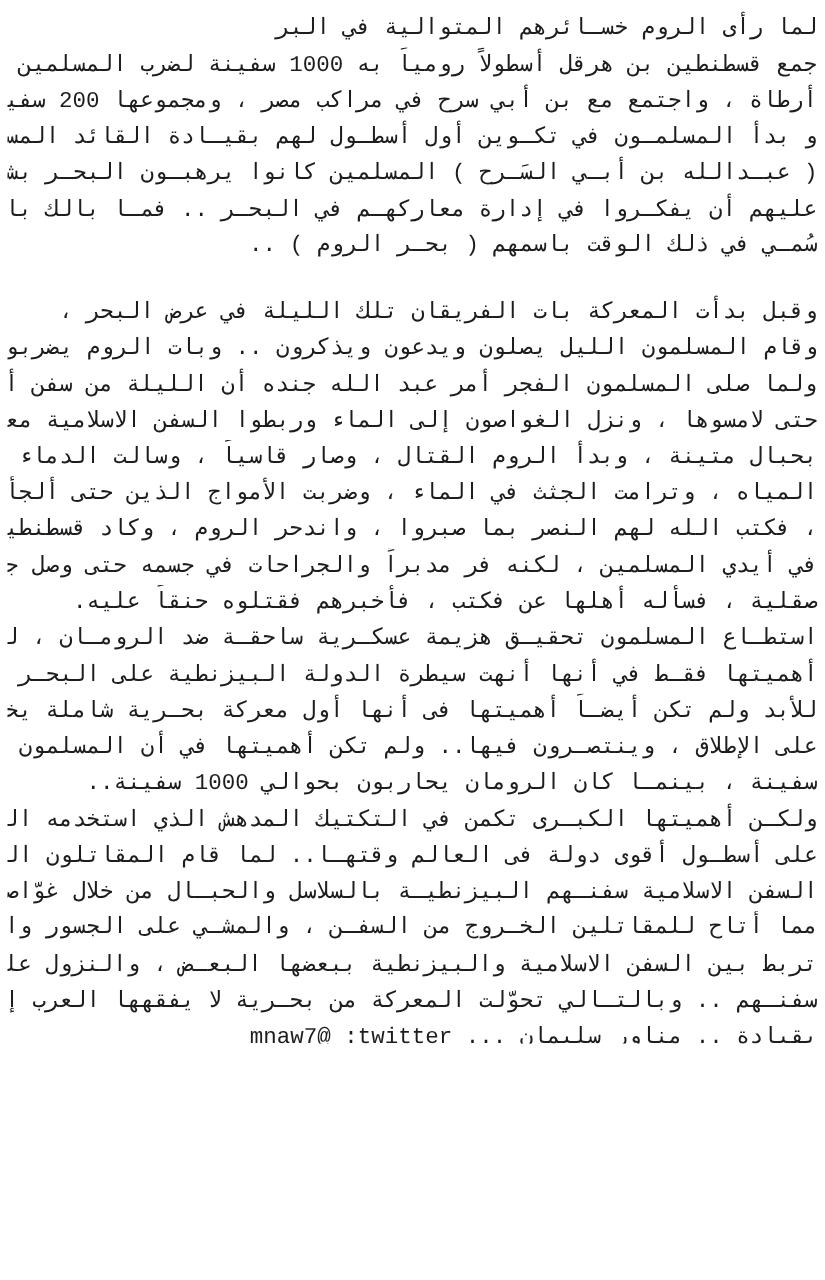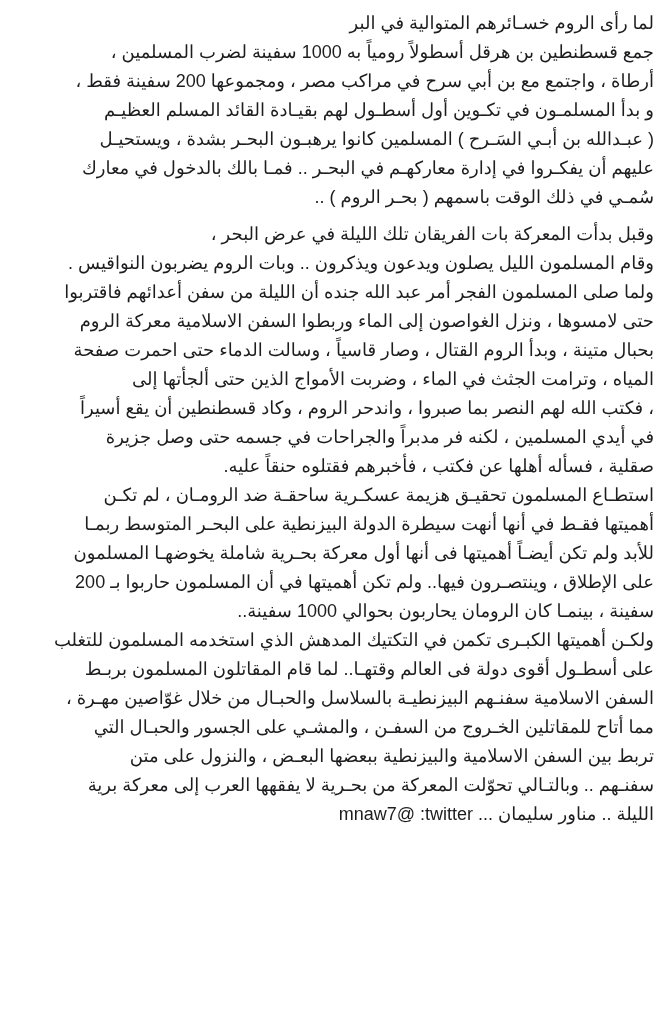--- a/index.html
+++ b/index.html
@@ -8,40 +8,40 @@
     background: #ffffff;
   }
   .page {
     position: relative;
     width: 660px;
     height: 835px;
     box-sizing: border-box;
     background: #ffffff;
     color: #1d1d1f;
     direction: rtl;
-    font-family: Liberation Sans, sans-serif;
+    font-family: Liberation Mono, monospace;
     padding: 9px 6px 0 6px;
     overflow: hidden;
   }
   .para {
     display: block;
   }
   .line {
     font-size: 18px;
     line-height: 29px;
     height: 29px;
     text-align: right;
     direction: rtl;
     unicode-bidi: plaintext;
     white-space: nowrap;
     overflow: hidden;
     letter-spacing: 0;
   }
   .para-battle {
-    margin-top: 8px;
+    margin-top: 24px;
   }
   .refs {
     margin-top: 18px;
     font-size: 18px;
     line-height: 29px;
     text-align: right;
     direction: rtl;
     padding-left: 0;
     padding-right: 14px;
   }
@@ -75,17 +75,17 @@
       <div class="line">أهميتها فقـط في أنها أنهت سيطرة الدولة البيزنطية على البحـر المتوسط  ربمـا</div>
       <div class="line">للأبد  ولم تكن أيضـاً أهميتها فى أنها أول معركة بحـرية شاملة يخوضهـا المسلمون</div>
       <div class="line">على الإطلاق ، وينتصـرون فيها.. ولم تكن أهميتها في أن المسلمون حاربوا بـ 200</div>
       <div class="line">سفينة ، بينمـا كان الرومان يحاربون بحوالي 1000 سفينة..</div>
       <div class="line">ولكـن أهميتها الكبـرى تكمن في التكتيك المدهش الذي استخدمه المسلمون للتغلب</div>
       <div class="line">على أسطـول أقوى دولة فى العالم وقتهـا..  لما قام المقاتلون المسلمون بربـط</div>
       <div class="line">السفن الاسلامية سفنـهم البيزنطيـة بالسلاسل والحبـال من خلال غوّاصين مهـرة ،</div>
       <div class="line">مما أتاح للمقاتلين الخـروج من السفـن ، والمشـي على الجسور والحبـال التي</div>
       <div class="line">تربط بين السفن الاسلامية والبيزنطية ببعضها البعـض ، والنزول على متن</div>
       <div class="line">سفنـهم .. وبالتـالي تحوّلت المعركة من بحـرية لا يفقهها العرب إلى معركة برية</div>
-      <div class="line">الليلة .. مناور سليمان ... mnaw7@ :twitter</div>
+      <div class="line">بقيادة .. مناور سليمان ... mnaw7@ :twitter</div>
     </section>
 
 
 </div>
 
 </body></html>

